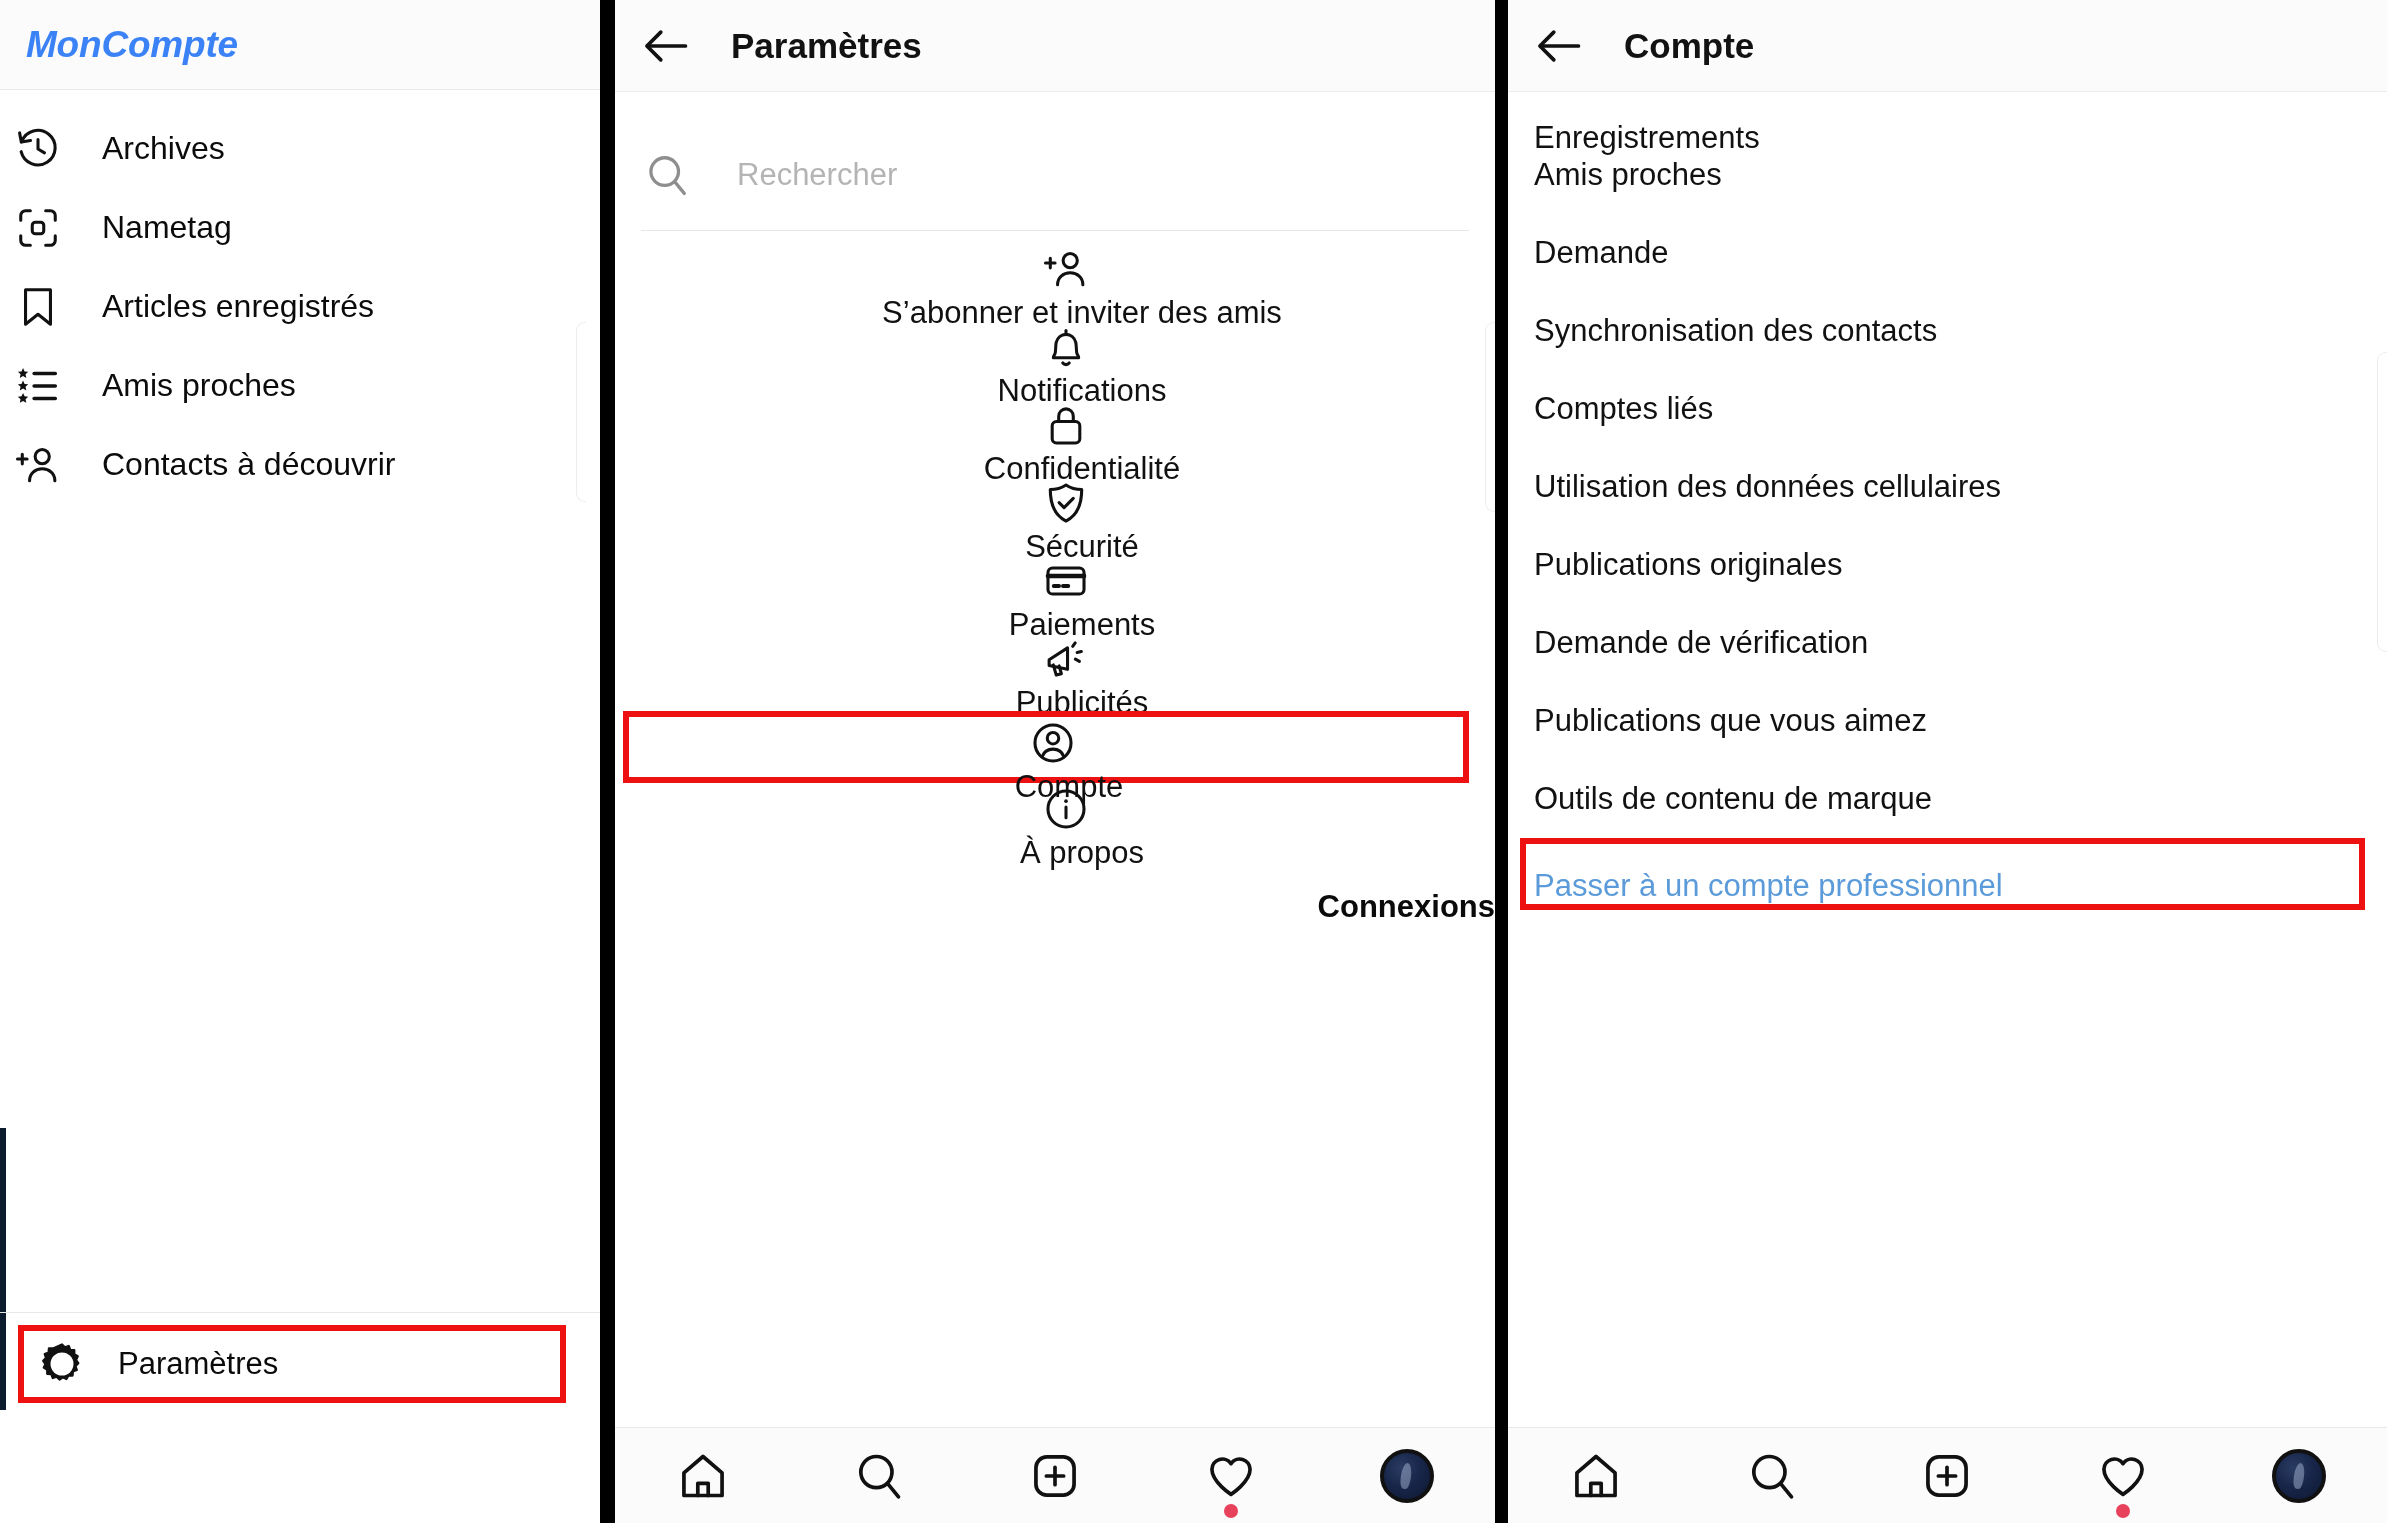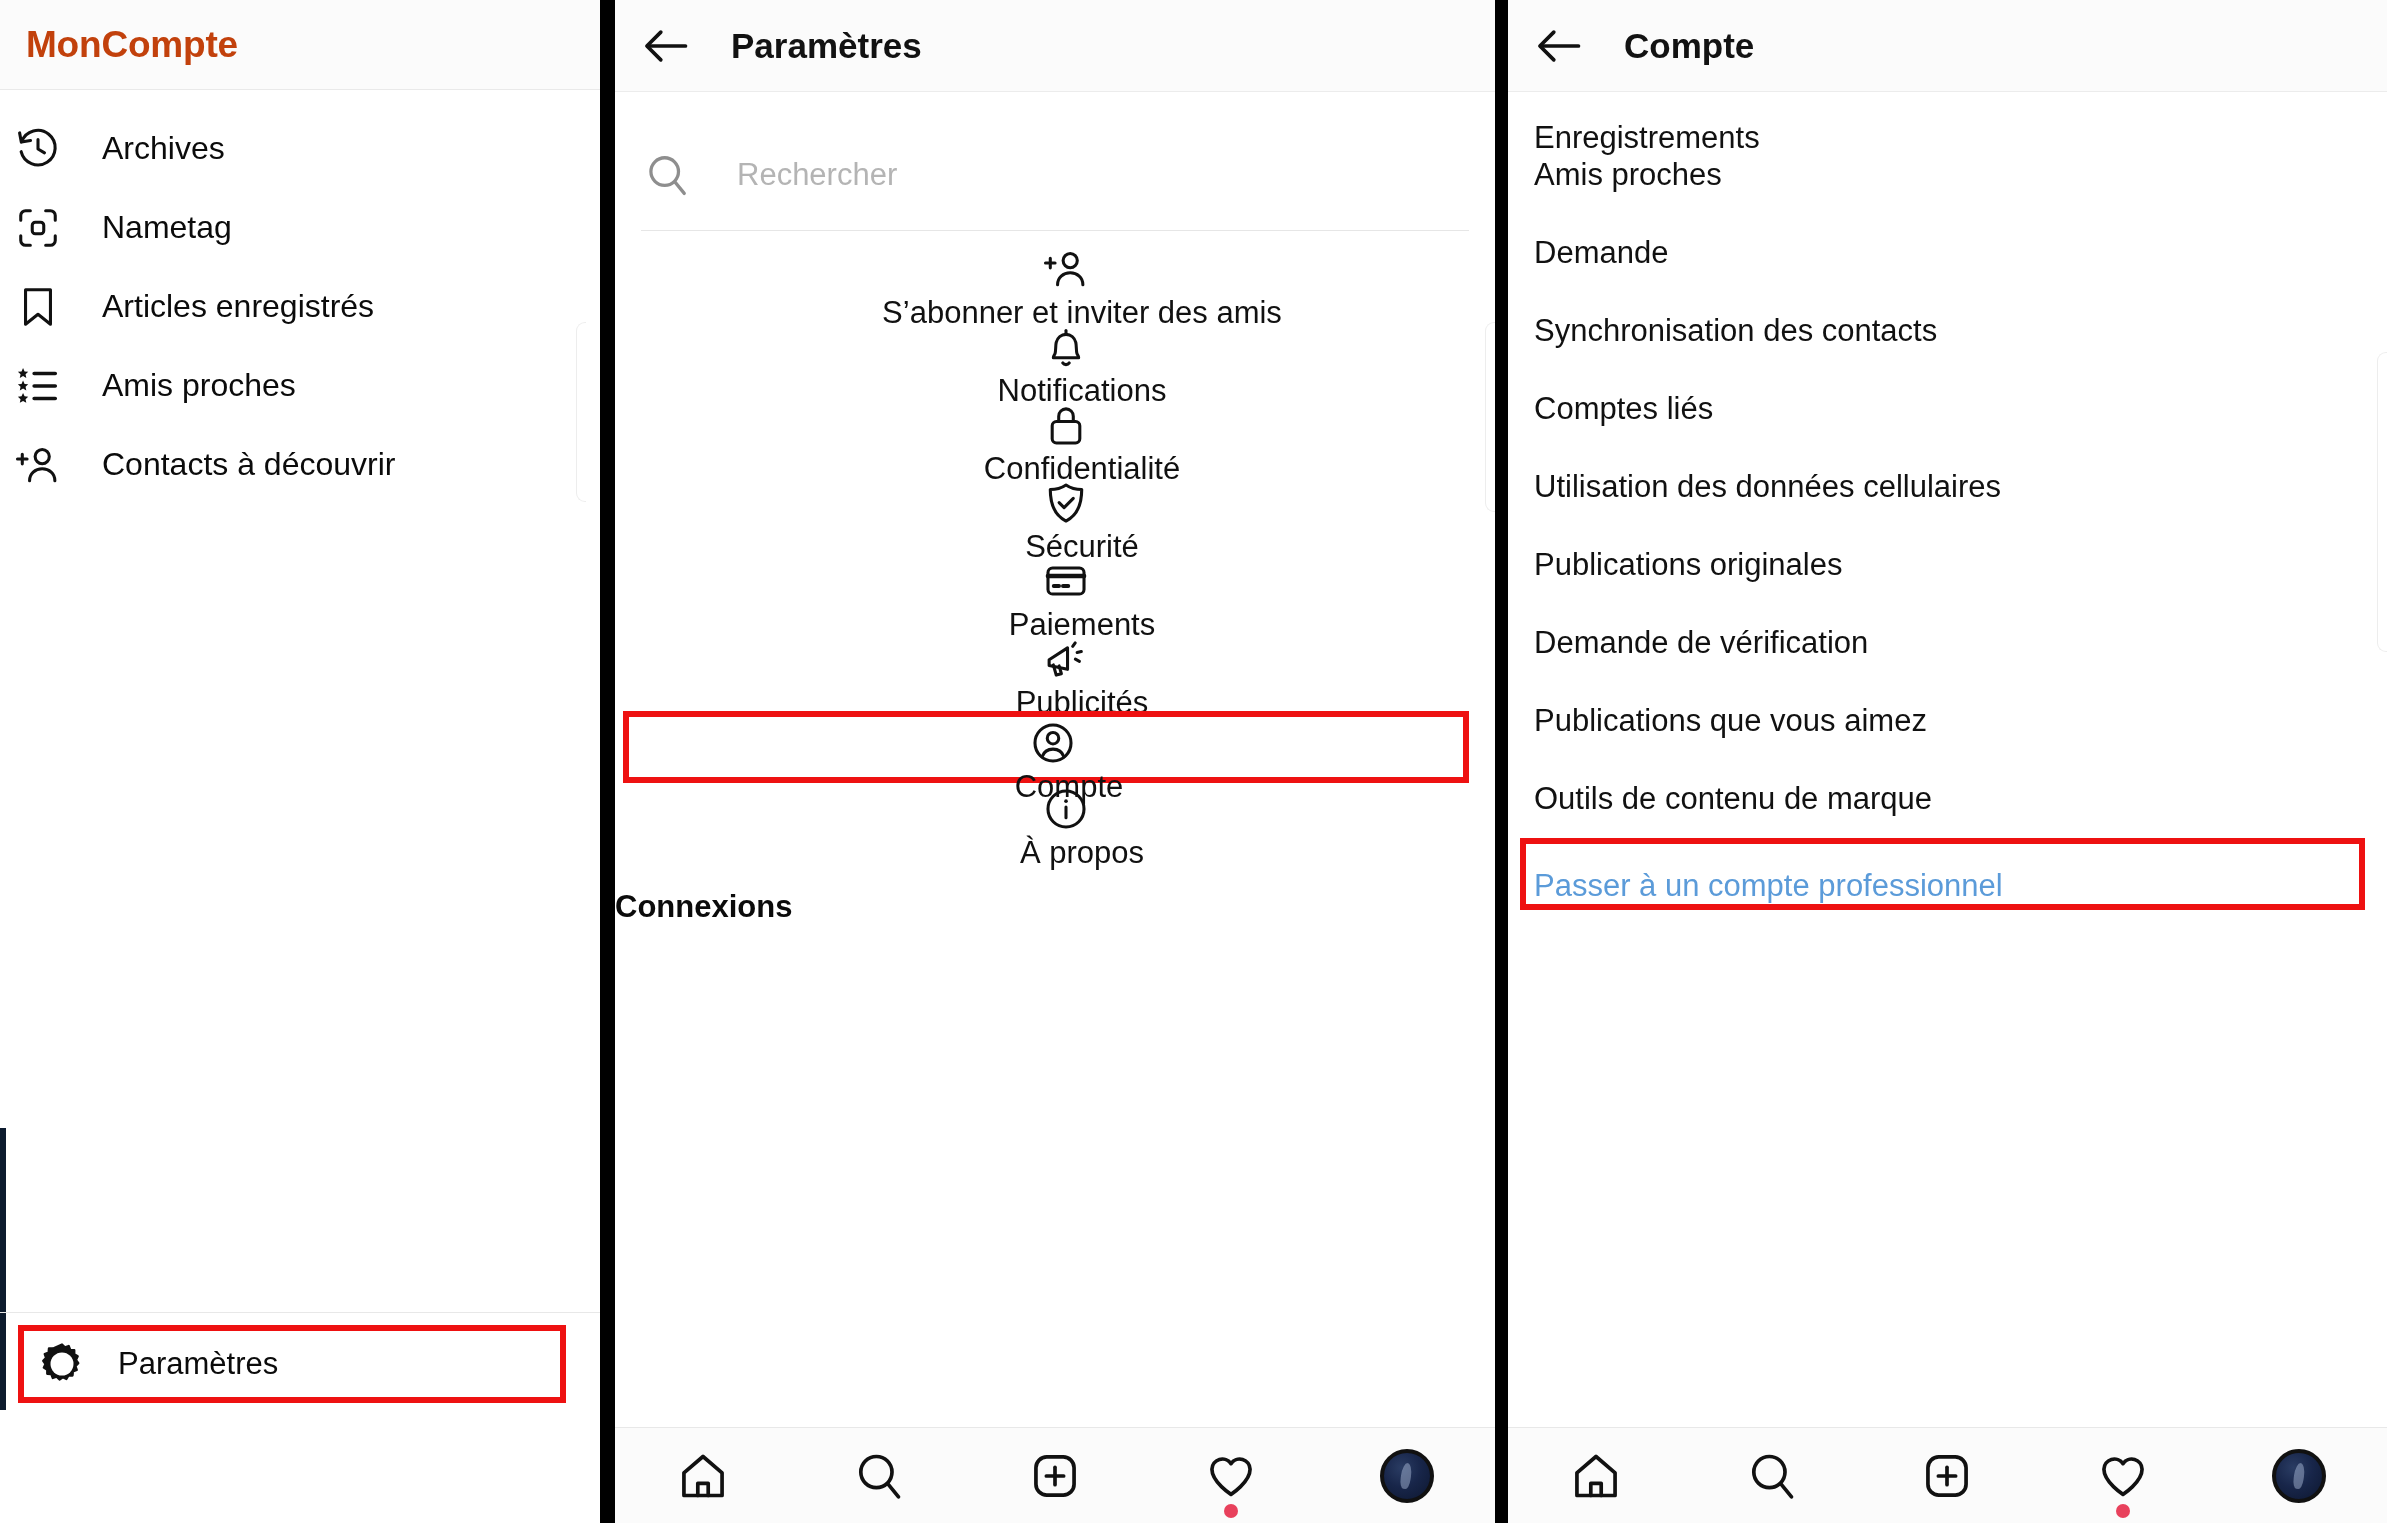--- a/index.html
+++ b/index.html
@@ -45,22 +45,23 @@
     height: 90px;
     background: #fbfbfb;
     display: flex;
     align-items: center;
     padding-left: 26px;
     border-bottom: 1px solid #e9e9e9;
   }
   .app-header .title {
     font-size: 37px;
     font-weight: bold;
-    color: #c2410c;
+    color: #3b82f6;
     letter-spacing: -0.2px;
+    font-style: italic;
   }
 
   .nav-header {
     height: 92px;
     background: #fbfbfb;
     display: flex;
     align-items: center;
     padding-left: 22px;
     border-bottom: 1px solid #ececec;
   }
@@ -119,21 +120,21 @@
     position: absolute;
     right: 14px; top: 232px;
     width: 10px; height: 180px;
     border-top-left-radius: 9px;
     border-bottom-left-radius: 9px;
     border: 1px solid #ededed;
     border-right: none;
   }
 
   
-  .p2-body { position: relative; height: 1335px; overflow: hidden; }
+  .p2-body { position: relative; height: 1335px; overflow: hidden; text-align: right; }
   .search-row {
     display: flex;
     align-items: center;
     height: 110px;
     padding-left: 26px;
     margin-top: 28px;
   }
   .search-row .ic { width: 52px; height: 52px; flex:0 0 auto; display:flex; align-items:center; justify-content:center; }
   .search-row .ph {
     margin-left: 44px;

